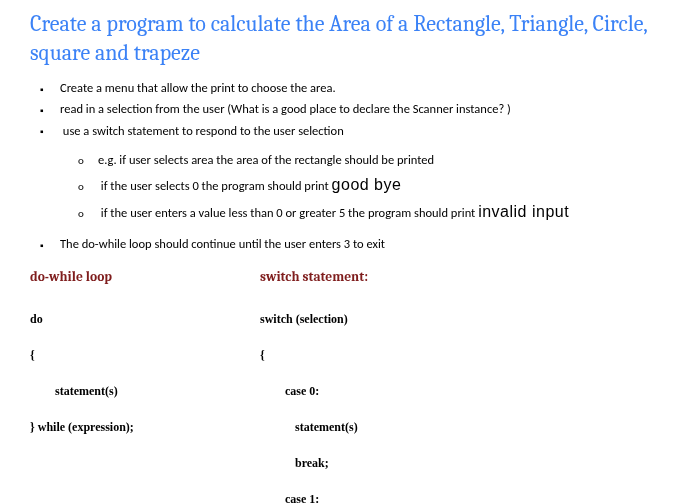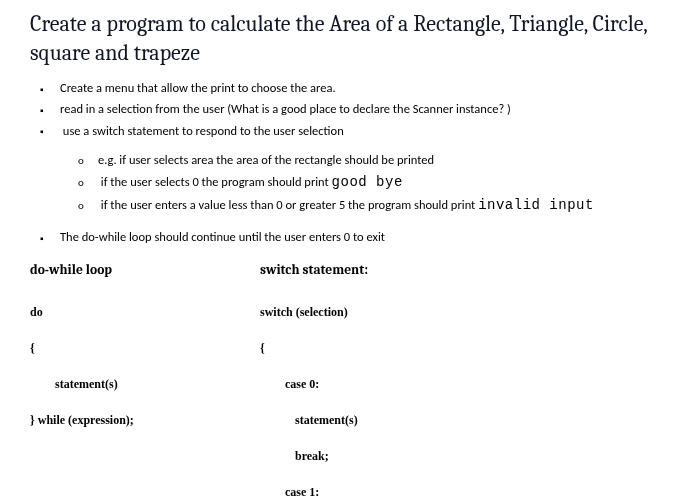--- a/index.html
+++ b/index.html
@@ -8,21 +8,21 @@
       padding: 10px 30px;
       width: 681px;
       box-sizing: border-box;
       color: #000;
       background: #fff;
     }
     .title {
       font-family: Cambria, 'Times New Roman', serif;
       font-size: 22px;
       font-weight: normal;
-      color: #0f172a;
+      color: #3b82f6;
       margin: 0 0 10px 0;
       line-height: 1.3;
     }
     ul.main-list {
       list-style: none;
       padding-left: 30px;
       margin: 0 0 15px 0;
       font-size: 12.5px;
       line-height: 1.7;
     }
@@ -40,37 +40,37 @@
       margin: 8px;
     }
     ul.sub-list > li::before {
       content: "o";
       display: inline-block;
       width: 20px;
       margin-left: -20px;
       font-size: 11px;
     }
     .code-inline {
-      font-family: Liberation Mono, monospace;
-      font-size: 14px;
+      font-family: Liberation Sans, sans-serif;
+      font-size: 16px;
       letter-spacing: 0.5px;
     }
     .columns {
       display: flex;
       gap: 80px;
       padding-left: 0px;
       margin-top: 15px;
     }
     .col {
       font-size: 12.5px;
     }
     .col1 { width: 150px; }
     .col2 { width: 220px; }
     .section-heading {
-      color: #000000;
+      color: #7f1d1d;
       font-family: Cambria, 'Times New Roman', serif;
       font-weight: bold;
       font-size: 13.5px;
       margin-bottom: 8px;
     }
     .code-block {
       font-family: Liberation Serif, serif;
       font-size: 12px;
       font-weight: bold;
       line-height: 1.5;
@@ -92,21 +92,21 @@
     <ul class="sub-list">
       <li>e.g. if user selects area the area of the rectangle should be printed</li>
       <li>
         <span>if the user selects 0 the program should print </span><span class="code-inline">good bye</span>
       </li>
       <li>
         <span>if the user enters a value less than 0 or greater 5 the program should print </span><span class="code-inline">invalid input</span>
       </li>
     </ul>
   </li>
-  <li>The do-while loop should continue until the user enters 0 to exit</li>
+  <li>The do-while loop should continue until the user enters 3 to exit</li>
 </ul>
 
 <div class="columns">
   <div class="col col1">
     <div class="section-heading">do-while loop</div>
     <div class="code-block">
 <div>do</div>
 <div>{</div>
 <div class="indent1">statement(s)</div>
 <div>} while (expression);</div>

